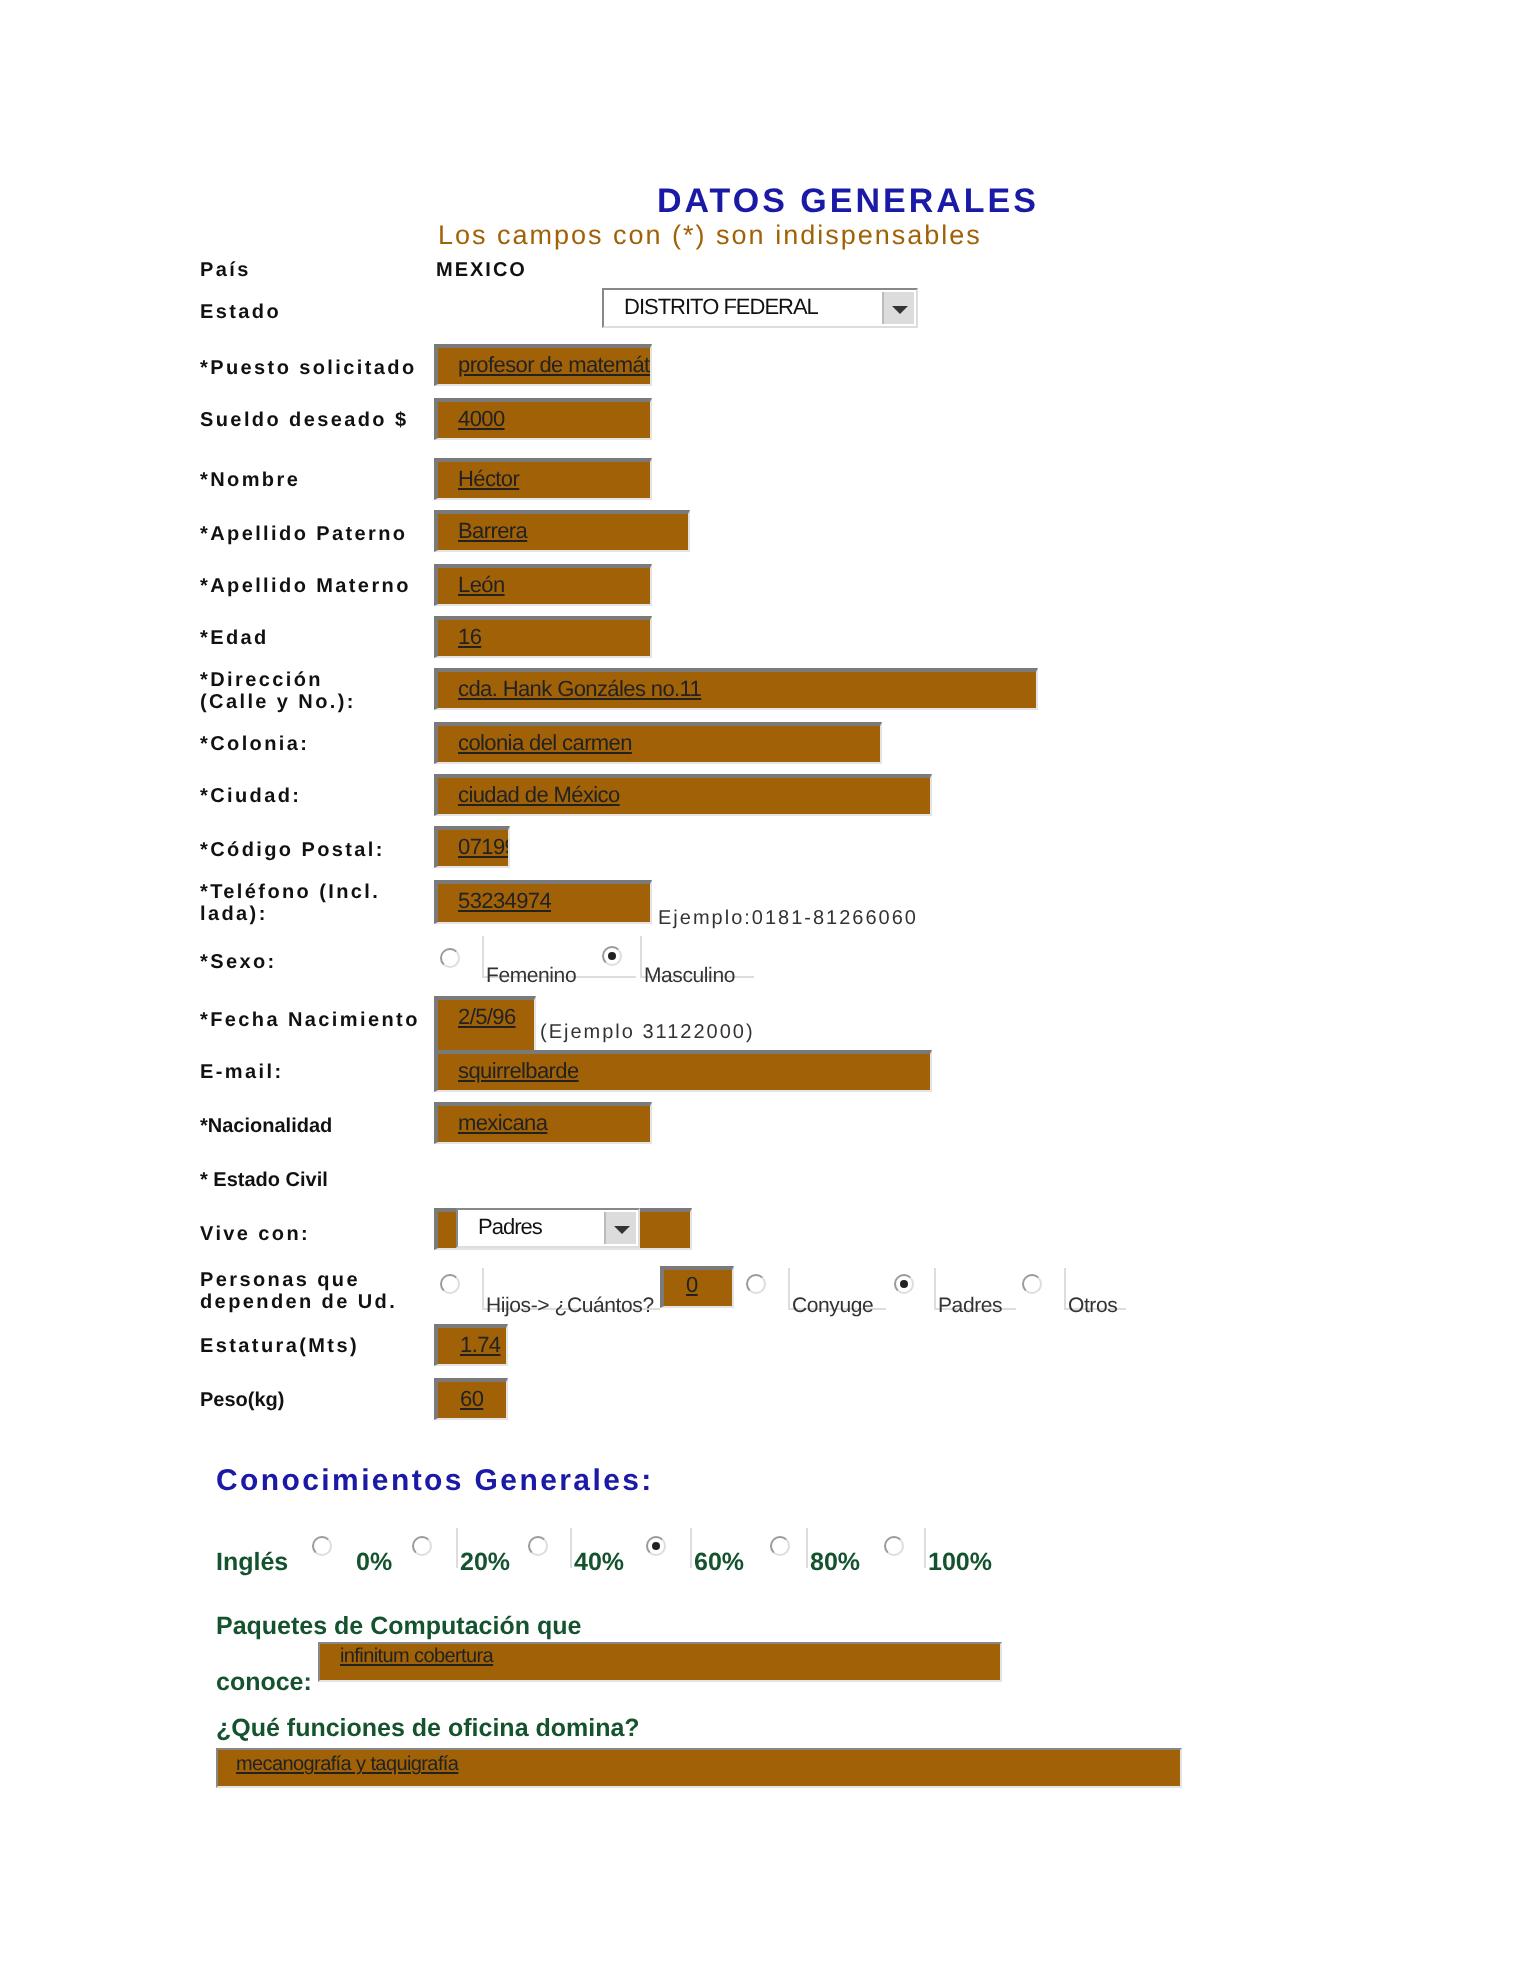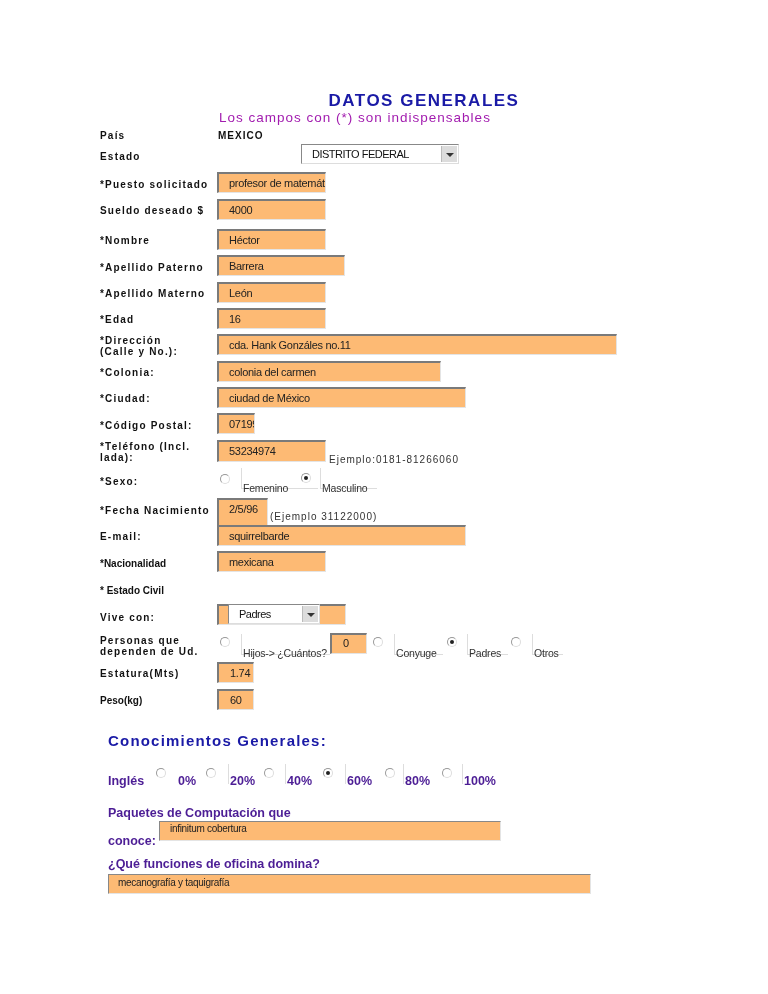--- a/index.html
+++ b/index.html
@@ -1,43 +1,43 @@
 <!DOCTYPE html>
 <html><head>
 <meta charset="utf-8">
 <style>
   html, body { margin:0; padding:0; background:#fff; }
   body { width:768px; height:994px; position:relative; overflow:hidden;
          font-family:"Liberation Sans", sans-serif; color:#111; }
   .abs { position:absolute; }
   .title { left:0; width:768px; top:91px; text-align:center; font-size:17px; font-weight:bold;
            color:#1a1aa6; letter-spacing:1.5px; padding-left:80px; box-sizing:border-box; }
-  .subtitle { left:219px; top:110px; font-size:13.5px; letter-spacing:1px; color:#a21caf; }
+  .subtitle { left:219px; top:110px; font-size:13.5px; letter-spacing:1px; color:#a16207; }
   .lbl { left:100px; font-size:10px; font-weight:bold; letter-spacing:1.2px; color:#111; line-height:11px; }
   .lbl.tight { letter-spacing:0; }
   .val { font-size:10px; font-weight:bold; letter-spacing:1px; }
-  .inp { height:21px; background:#fdba74; box-sizing:border-box;
+  .inp { height:21px; background:#a16207; box-sizing:border-box;
          border-top:2px solid #7a7a7a; border-left:2px solid #7a7a7a;
          border-right:1px solid #e4e4e4; border-bottom:1px solid #e4e4e4;
-         font-size:11px; color:#222; padding:3px 0 0 10px; white-space:nowrap; overflow:hidden; letter-spacing:-0.3px; }
+         font-size:11px; color:#222; padding:3px 0 0 10px; white-space:nowrap; overflow:hidden; letter-spacing:-0.3px;text-decoration:underline; }
   .sel { height:20px; background:#fff; box-sizing:border-box;
          border-top:1px solid #888; border-left:1px solid #888; border-right:1px solid #ddd; border-bottom:1px solid #ddd;
          font-size:11px; padding:3px 0 0 10px; letter-spacing:-0.5px; }
   .sel .arrow { position:absolute; right:1px; top:1px; width:15px; height:16px; background:#dcdcdc;
          border-left:1px solid #bbb; }
   .sel .arrow:after { content:""; position:absolute; left:4px; top:7px; border-left:4px solid transparent;
          border-right:4px solid transparent; border-top:4px solid #333; }
   .radio { width:10px; height:10px; border-radius:50%; box-sizing:border-box; background:#fff;
            border:1px solid #999; border-right-color:#ddd; border-bottom-color:#ddd; }
   .radio.on:after { content:""; position:absolute; left:2px; top:2px; width:4px; height:4px; border-radius:50%; background:#222; }
   .cell { border-left:1px solid #ddd; border-bottom:1px solid #ddd; height:20px; }
   .opt { font-size:10.5px; color:#333; letter-spacing:-0.2px; }
   .hint { font-size:10px; letter-spacing:1px; color:#333; }
   .sec { left:108px; top:732px; font-size:15px; font-weight:bold; color:#1a1aa6; letter-spacing:1.2px; }
-  .big { font-size:12.5px; font-weight:bold; color:#4c1d95; }
+  .big { font-size:12.5px; font-weight:bold; color:#14532d; }
 </style>
 </head>
 <body>
 
 <div class="abs title">DATOS GENERALES</div>
 <div class="abs subtitle">Los campos con (*) son indispensables</div>
 
 <div class="abs lbl" style="top:130px">País</div>
 <div class="abs val" style="left:218px;top:130px">MEXICO</div>
 
@@ -62,21 +62,21 @@
 <div class="abs lbl" style="top:288px">*Apellido Materno</div>
 <div class="abs inp" style="left:217px;top:282px;width:109px">León</div>
 
 <div class="abs lbl" style="top:314px">*Edad</div>
 <div class="abs inp" style="left:217px;top:308px;width:109px">16</div>
 
 <div class="abs lbl" style="top:335px">
   <div>*Dirección</div>
   <div>(Calle y No.):</div>
 </div>
-<div class="abs inp" style="left:217px;top:334px;width:400px">cda. Hank Gonzáles no.11</div>
+<div class="abs inp" style="left:217px;top:334px;width:302px">cda. Hank Gonzáles no.11</div>
 
 <div class="abs lbl" style="top:367px">*Colonia:</div>
 <div class="abs inp" style="left:217px;top:361px;width:224px">colonia del carmen</div>
 
 <div class="abs lbl" style="top:393px">*Ciudad:</div>
 <div class="abs inp" style="left:217px;top:387px;width:249px">ciudad de México</div>
 
 <div class="abs lbl" style="top:420px">*Código Postal:</div>
 <div class="abs inp" style="left:217px;top:413px;width:38px">07199</div>
 

